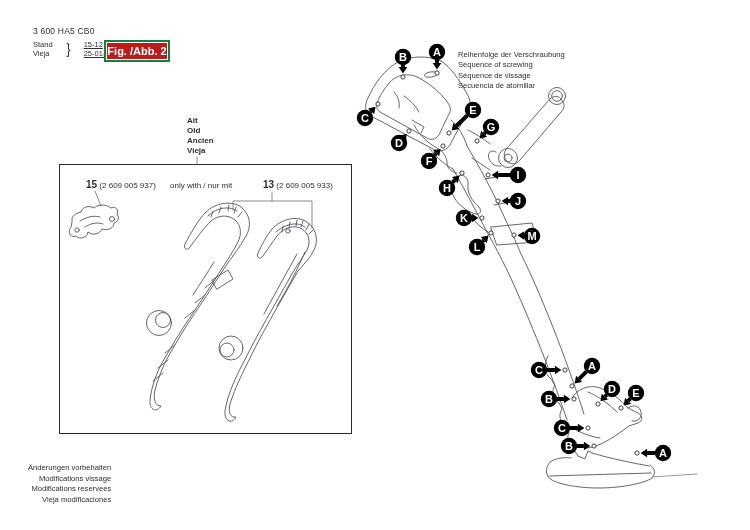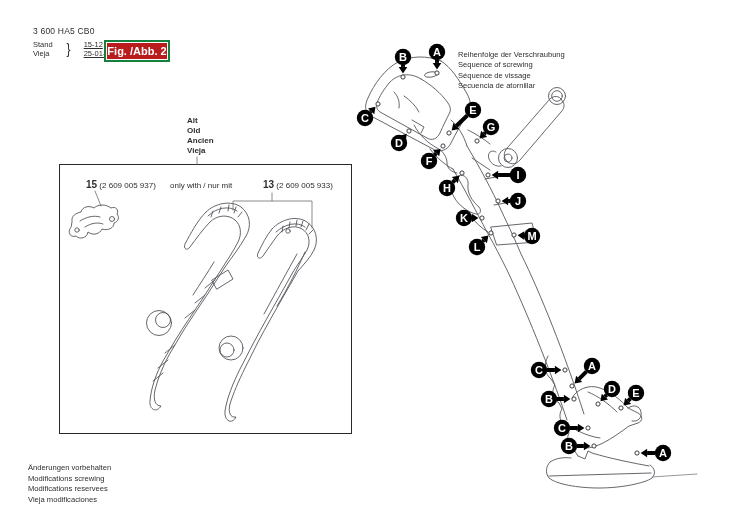--- a/index.html
+++ b/index.html
@@ -22,21 +22,21 @@
   }
   #alt-block{left:187px;top:116px;font-size:8px;font-weight:bold;line-height:10px;}
   #parts-box{left:59px;top:164px;width:291px;height:268px;border:1.2px solid #2a2a2a;}
   .part-label{font-size:8px;white-space:nowrap;}
   .part-label b{font-size:10px;}
   #part15-label{left:86px;top:179px;}
   #only-with{left:170px;top:181px;font-size:8px;white-space:nowrap;}
   #part13-label{left:263px;top:179px;}
   .note{font-size:7.6px;line-height:10.4px;}
   #sequence-note{left:458px;top:40px;margin-top:10px;}
-  #footer-note{left:28px;top:463px;line-height:10.6px;}
+  #footer-note{left:28px;top:463px;line-height:10.6px;text-align:right;}
   svg.layer{position:absolute;left:0;top:0;}
   #art{z-index:1;}
   #badge-layer{z-index:2;}
 </style>
 </head>
 <body>
 
 <svg id="art" class="layer" width="750" height="530" viewBox="0 0 750 530">
   <g fill="none" stroke="#54565b" stroke-width="0.9" stroke-linecap="round" stroke-linejoin="round">
 
@@ -274,16 +274,16 @@
 
 <div id="sequence-note" class="abs note">
   <div>Reihenfolge der Verschraubung</div>
   <div>Sequence of screwing</div>
   <div>Séquence de vissage</div>
   <div>Secuencia de atornillar</div>
 </div>
 
 <div id="footer-note" class="abs note">
   <div>Änderungen vorbehalten</div>
-  <div>Modifications screwing</div>
+  <div>Modifications vissage</div>
   <div>Modifications reservees</div>
   <div>Vieja modificaciones</div>
 </div>
 
 </body></html>

